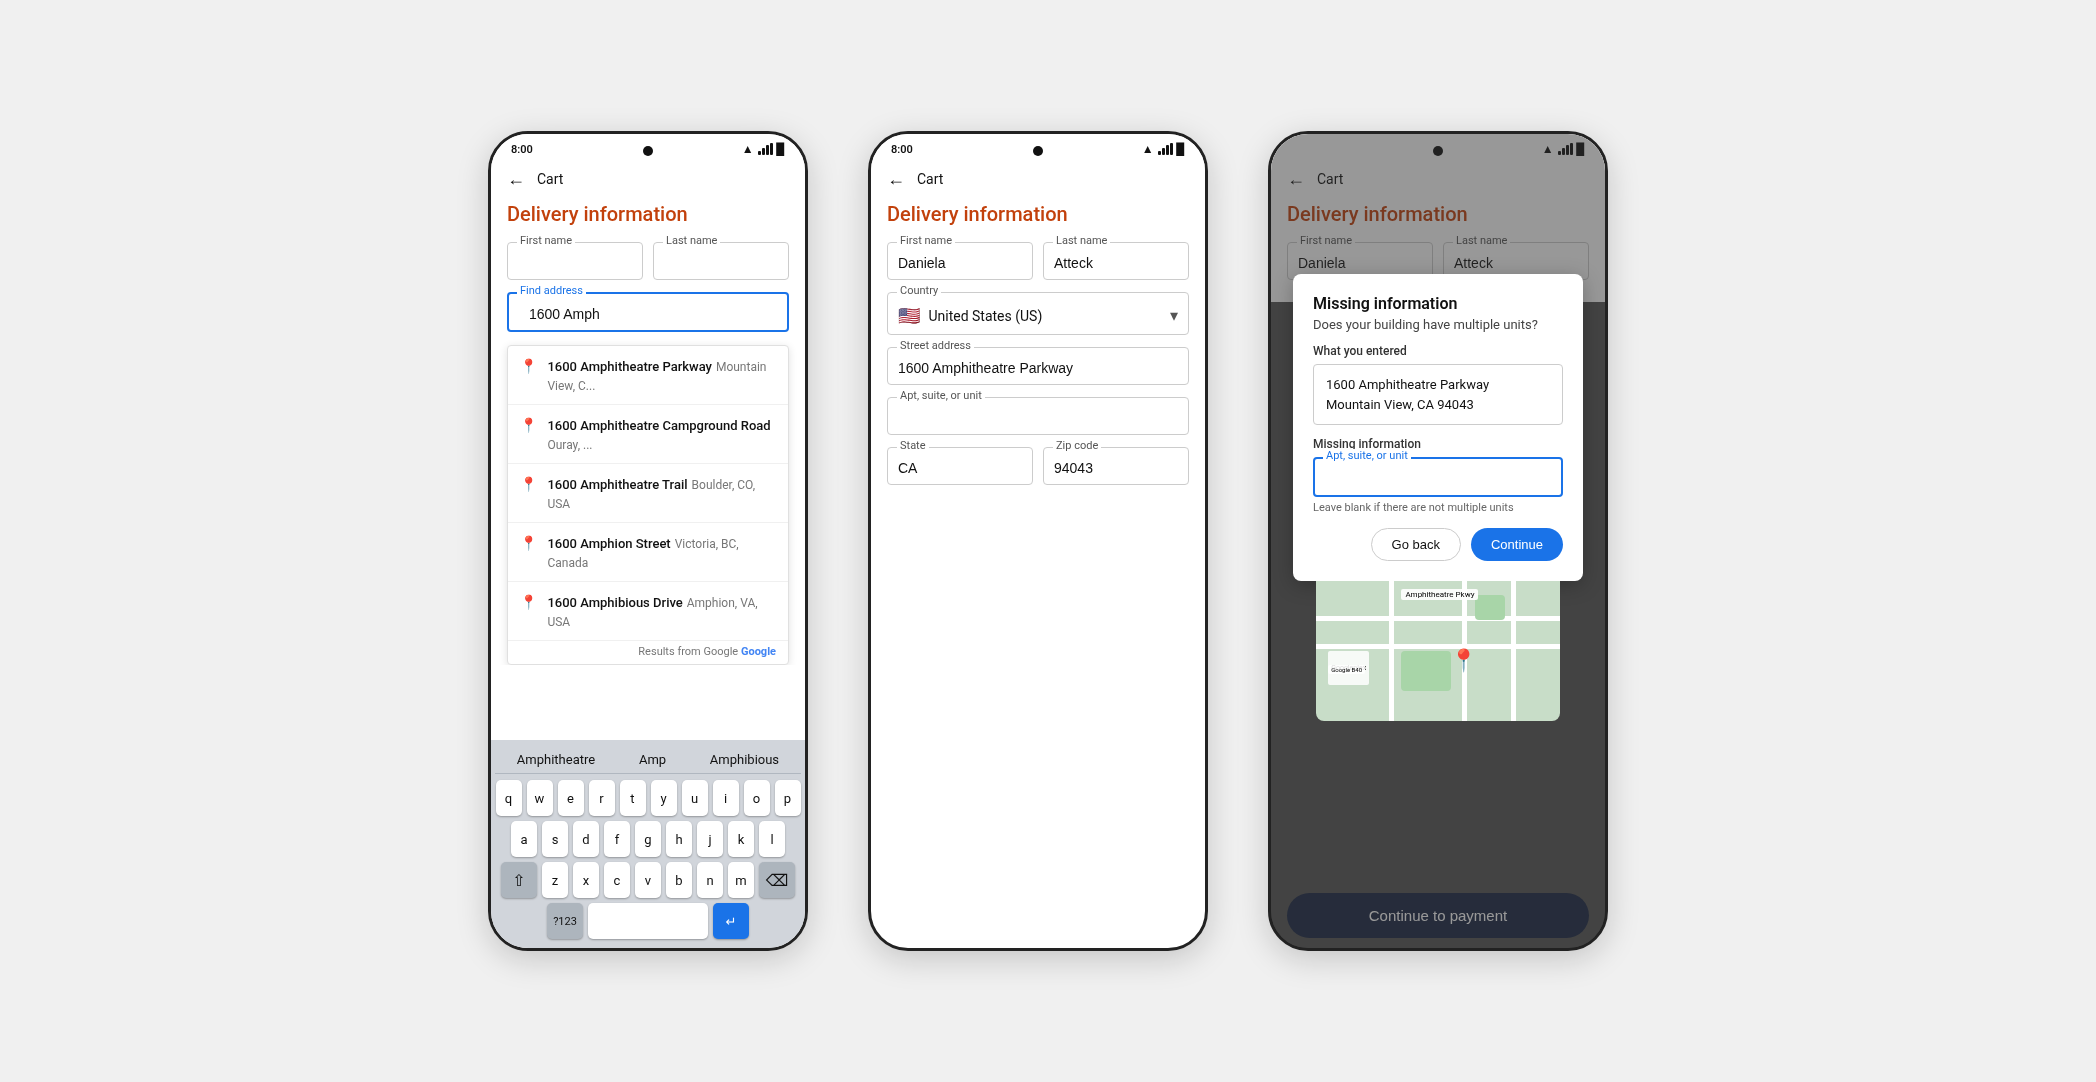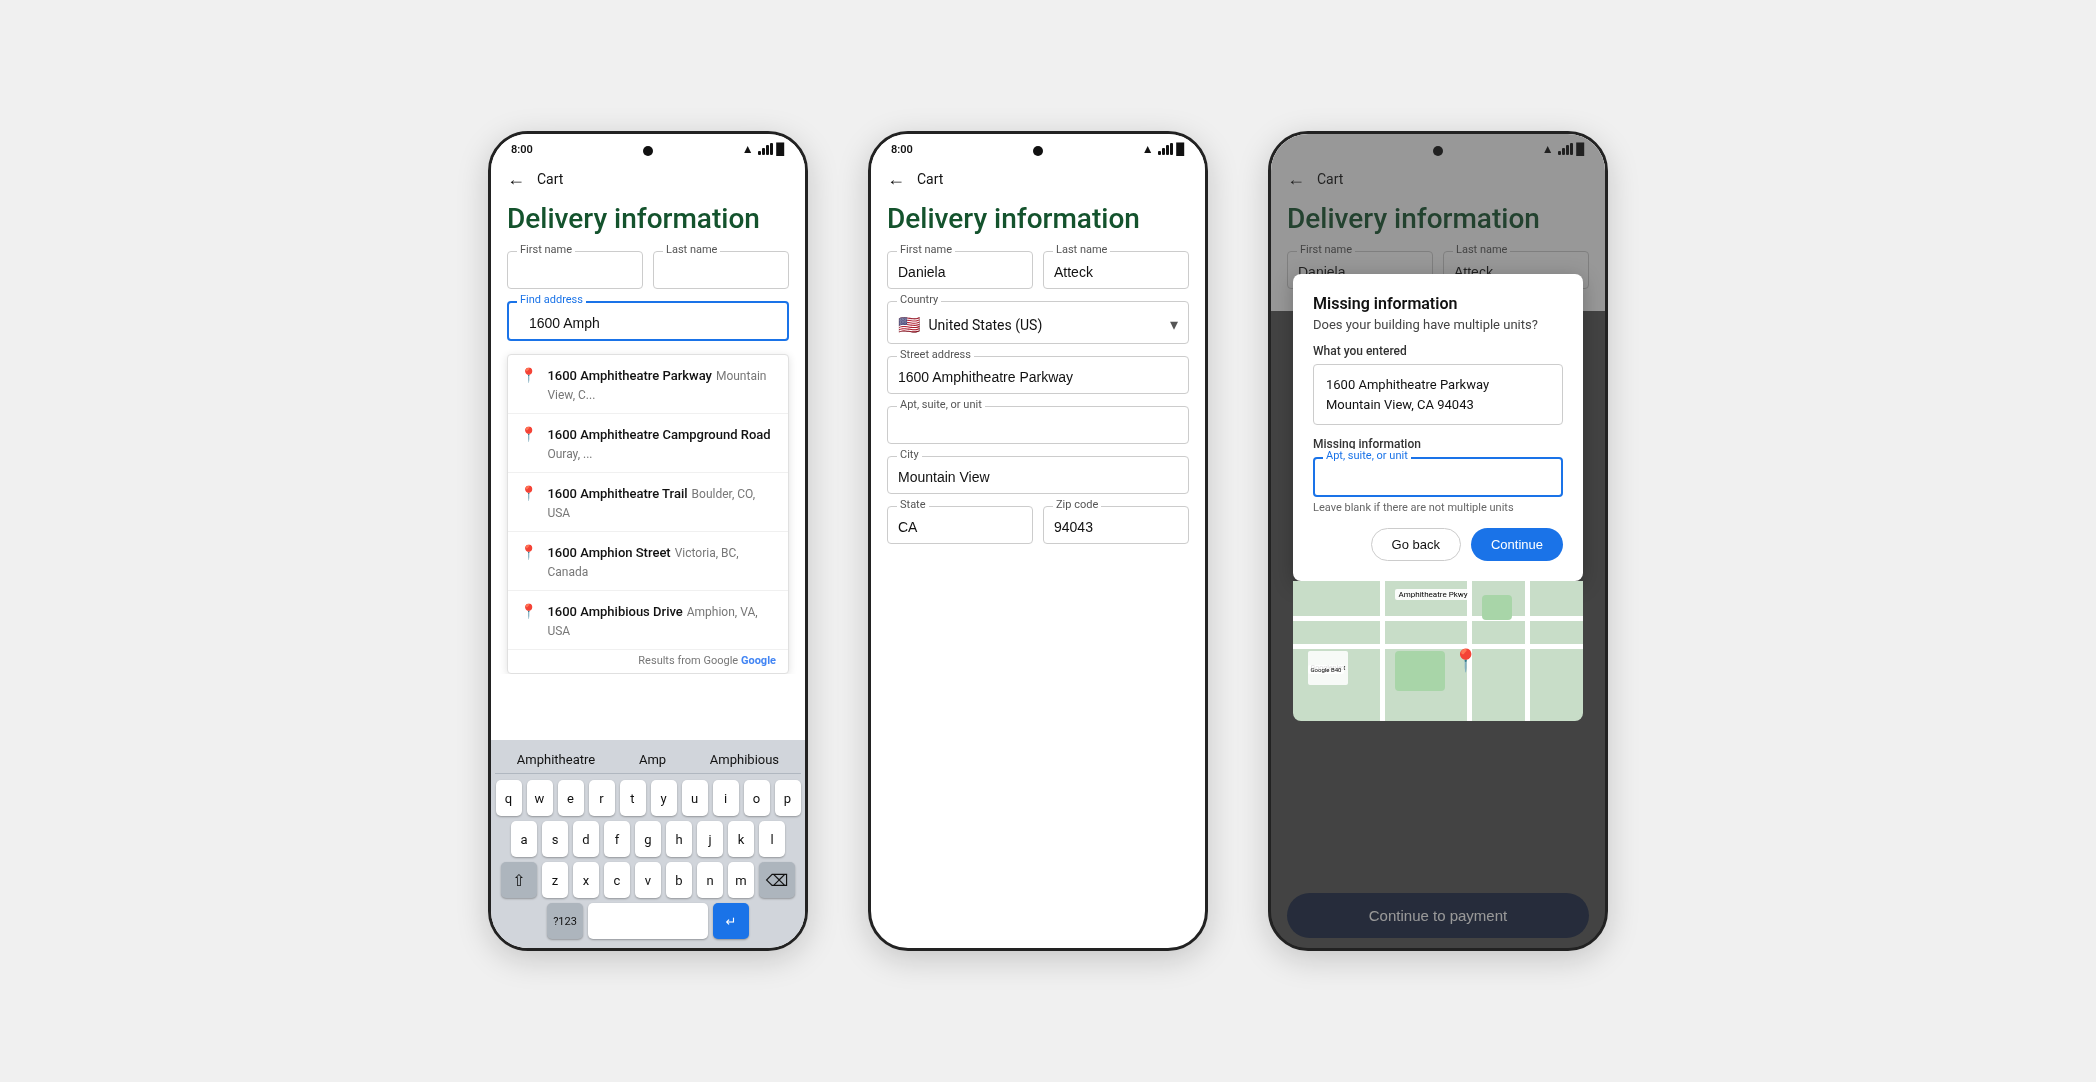--- a/index.html
+++ b/index.html
@@ -91,23 +91,23 @@
     }
 
     
     .content {
       padding: 0 16px;
       background: #fff;
       overflow: hidden;
     }
 
     .page-title {
-      font-size: 28px;
+      font-size: 20px;
       font-weight: 500;
-      color: #14532d;
+      color: #c2410c;
       margin: 8px 0 16px;
     }
 
     
     .field-group {
       position: relative;
       margin-bottom: 12px;
     }
 
     .field-row {
@@ -622,24 +622,20 @@
     <div class="field-group">
       <span class="float-label">Street address</span>
       <input class="text-input" value="1600 Amphitheatre Parkway" style="">
     </div>
 
     <div class="field-group">
       <span class="float-label">Apt, suite, or unit</span>
       <input class="text-input" value="" style="">
     </div>
 
-    <div class="field-group">
-      <span class="float-label">City</span>
-      <input class="text-input" value="Mountain View" style="">
-    </div>
 
     <div class="field-row">
       <div class="field-group">
         <span class="float-label">State</span>
         <input class="text-input" value="CA" style="">
       </div>
       <div class="field-group">
         <span class="float-label">Zip code</span>
         <input class="text-input" value="94043" style="">
       </div>
@@ -702,21 +698,21 @@
         <input class="dialog-input" value="" style="">
       </div>
       <div class="dialog-hint">Leave blank if there are not multiple units</div>
 
       <div class="dialog-buttons">
         <button class="btn-go-back">Go back</button>
         <button class="btn-continue">Continue</button>
       </div>
     </div>
 
-    <div style="width:290px; height:140px; margin-top:0; border-radius:0 0 8px 8px; overflow:hidden; position:relative; background:#c8ddc8;">
+    <div style="width:244px; height:140px; margin-top:0; border-radius:0 0 8px 8px; overflow:hidden; position:relative; background:#c8ddc8;">
 
       <div style="position:absolute; height:5px; background:#fff; left:0; right:0; top:45%;"></div>
       <div style="position:absolute; height:5px; background:#fff; left:0; right:0; top:25%;"></div>
       <div style="position:absolute; width:5px; background:#fff; top:0; bottom:0; left:60%;"></div>
       <div style="position:absolute; width:5px; background:#fff; top:0; bottom:0; left:30%;"></div>
       <div style="position:absolute; width:5px; background:#fff; top:0; bottom:0; left:80%;"></div>
 
       <div style="position:absolute; width:50px; height:40px; background:#a8d5a8; top:50%; left:35%; border-radius:4px;"></div>
       <div style="position:absolute; width:30px; height:25px; background:#a8d5a8; top:10%; left:65%; border-radius:4px;"></div>
 

